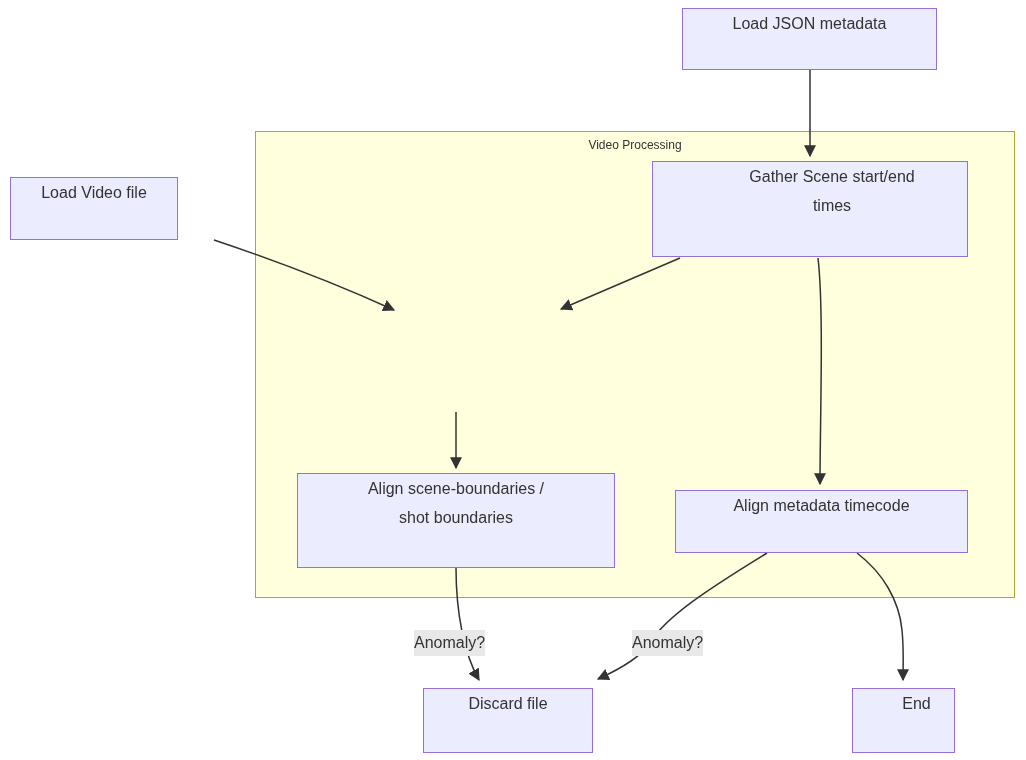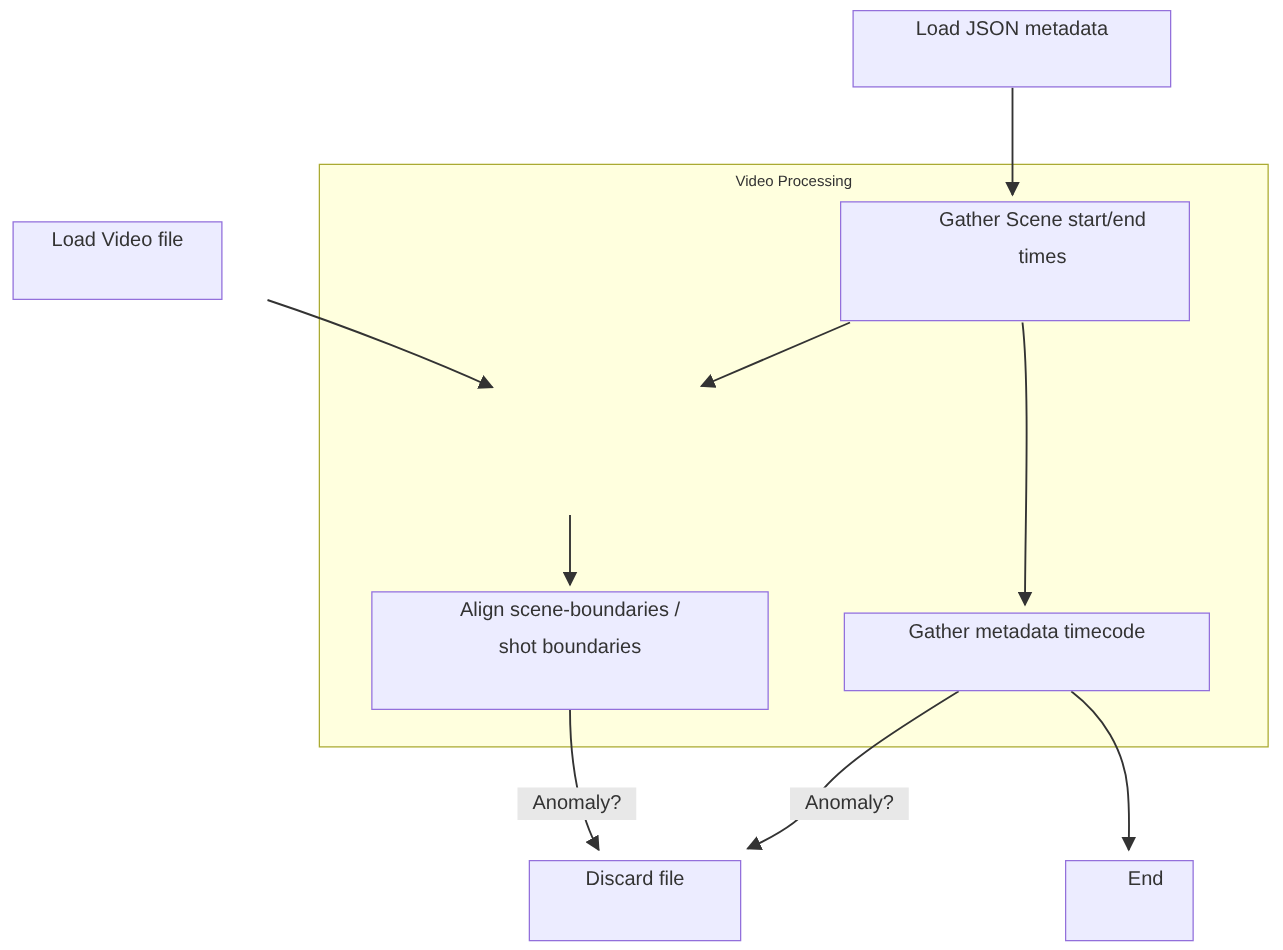--- a/index.html
+++ b/index.html
@@ -58,34 +58,34 @@
     display: flex;
     flex-direction: column;
     align-items: center;
     text-align: center;
     line-height: 29px;
     box-sizing: border-box;
     z-index: 3;
   }
   .n-load-json   { left: 682px; top:   8px; width: 255px; height: 62px; }
   .n-load-video  { left:  10px; top: 177px; width: 168px; height: 63px; }
-  .n-gather      { left: 672px; top: 161px; width: 280px; height: 96px; padding-left: 44px; }
+  .n-gather      { left: 652px; top: 161px; width: 316px; height: 96px; padding-left: 44px; }
   .n-find-shot   { left: 297px; top: 316px; width: 318px; height: 96px; }
   .n-align-scene { left: 297px; top: 473px; width: 318px; height: 95px; }
   .n-align-meta  { left: 675px; top: 490px; width: 293px; height: 63px; }
   .n-discard     { left: 423px; top: 688px; width: 170px; height: 65px; }
   .n-end         { left: 852px; top: 688px; width: 103px; height: 65px; padding-left: 26px; }
   
   .edge-label {
     position: absolute;
     background: var(--edge_label_bg, #E8E8E8);
     color: var(--text, #333333);
     font-size: 16px;
     line-height: 20px;
-    padding: 3px 12px;
+    padding: 3px 0;
     z-index: 4;
     white-space: nowrap;
   }
   .el-anomaly-1 { left: 414px; top: 630px; }
   .el-anomaly-2 { left: 632px; top: 630px; }
 </style>
 </head>
 <body>
 
 <div id="canvas">
@@ -123,21 +123,21 @@
     <div>times</div>
   </div>
 
 
   <div class="node n-align-scene">
     <div>Align scene-boundaries /</div>
     <div>shot boundaries</div>
   </div>
 
   <div class="node n-align-meta">
-    <div>Gather metadata timecode</div>
+    <div>Align metadata timecode</div>
   </div>
 
   <div class="node n-discard">
     <div>Discard file</div>
   </div>
 
   <div class="node n-end">
     <div>End</div>
   </div>
 

